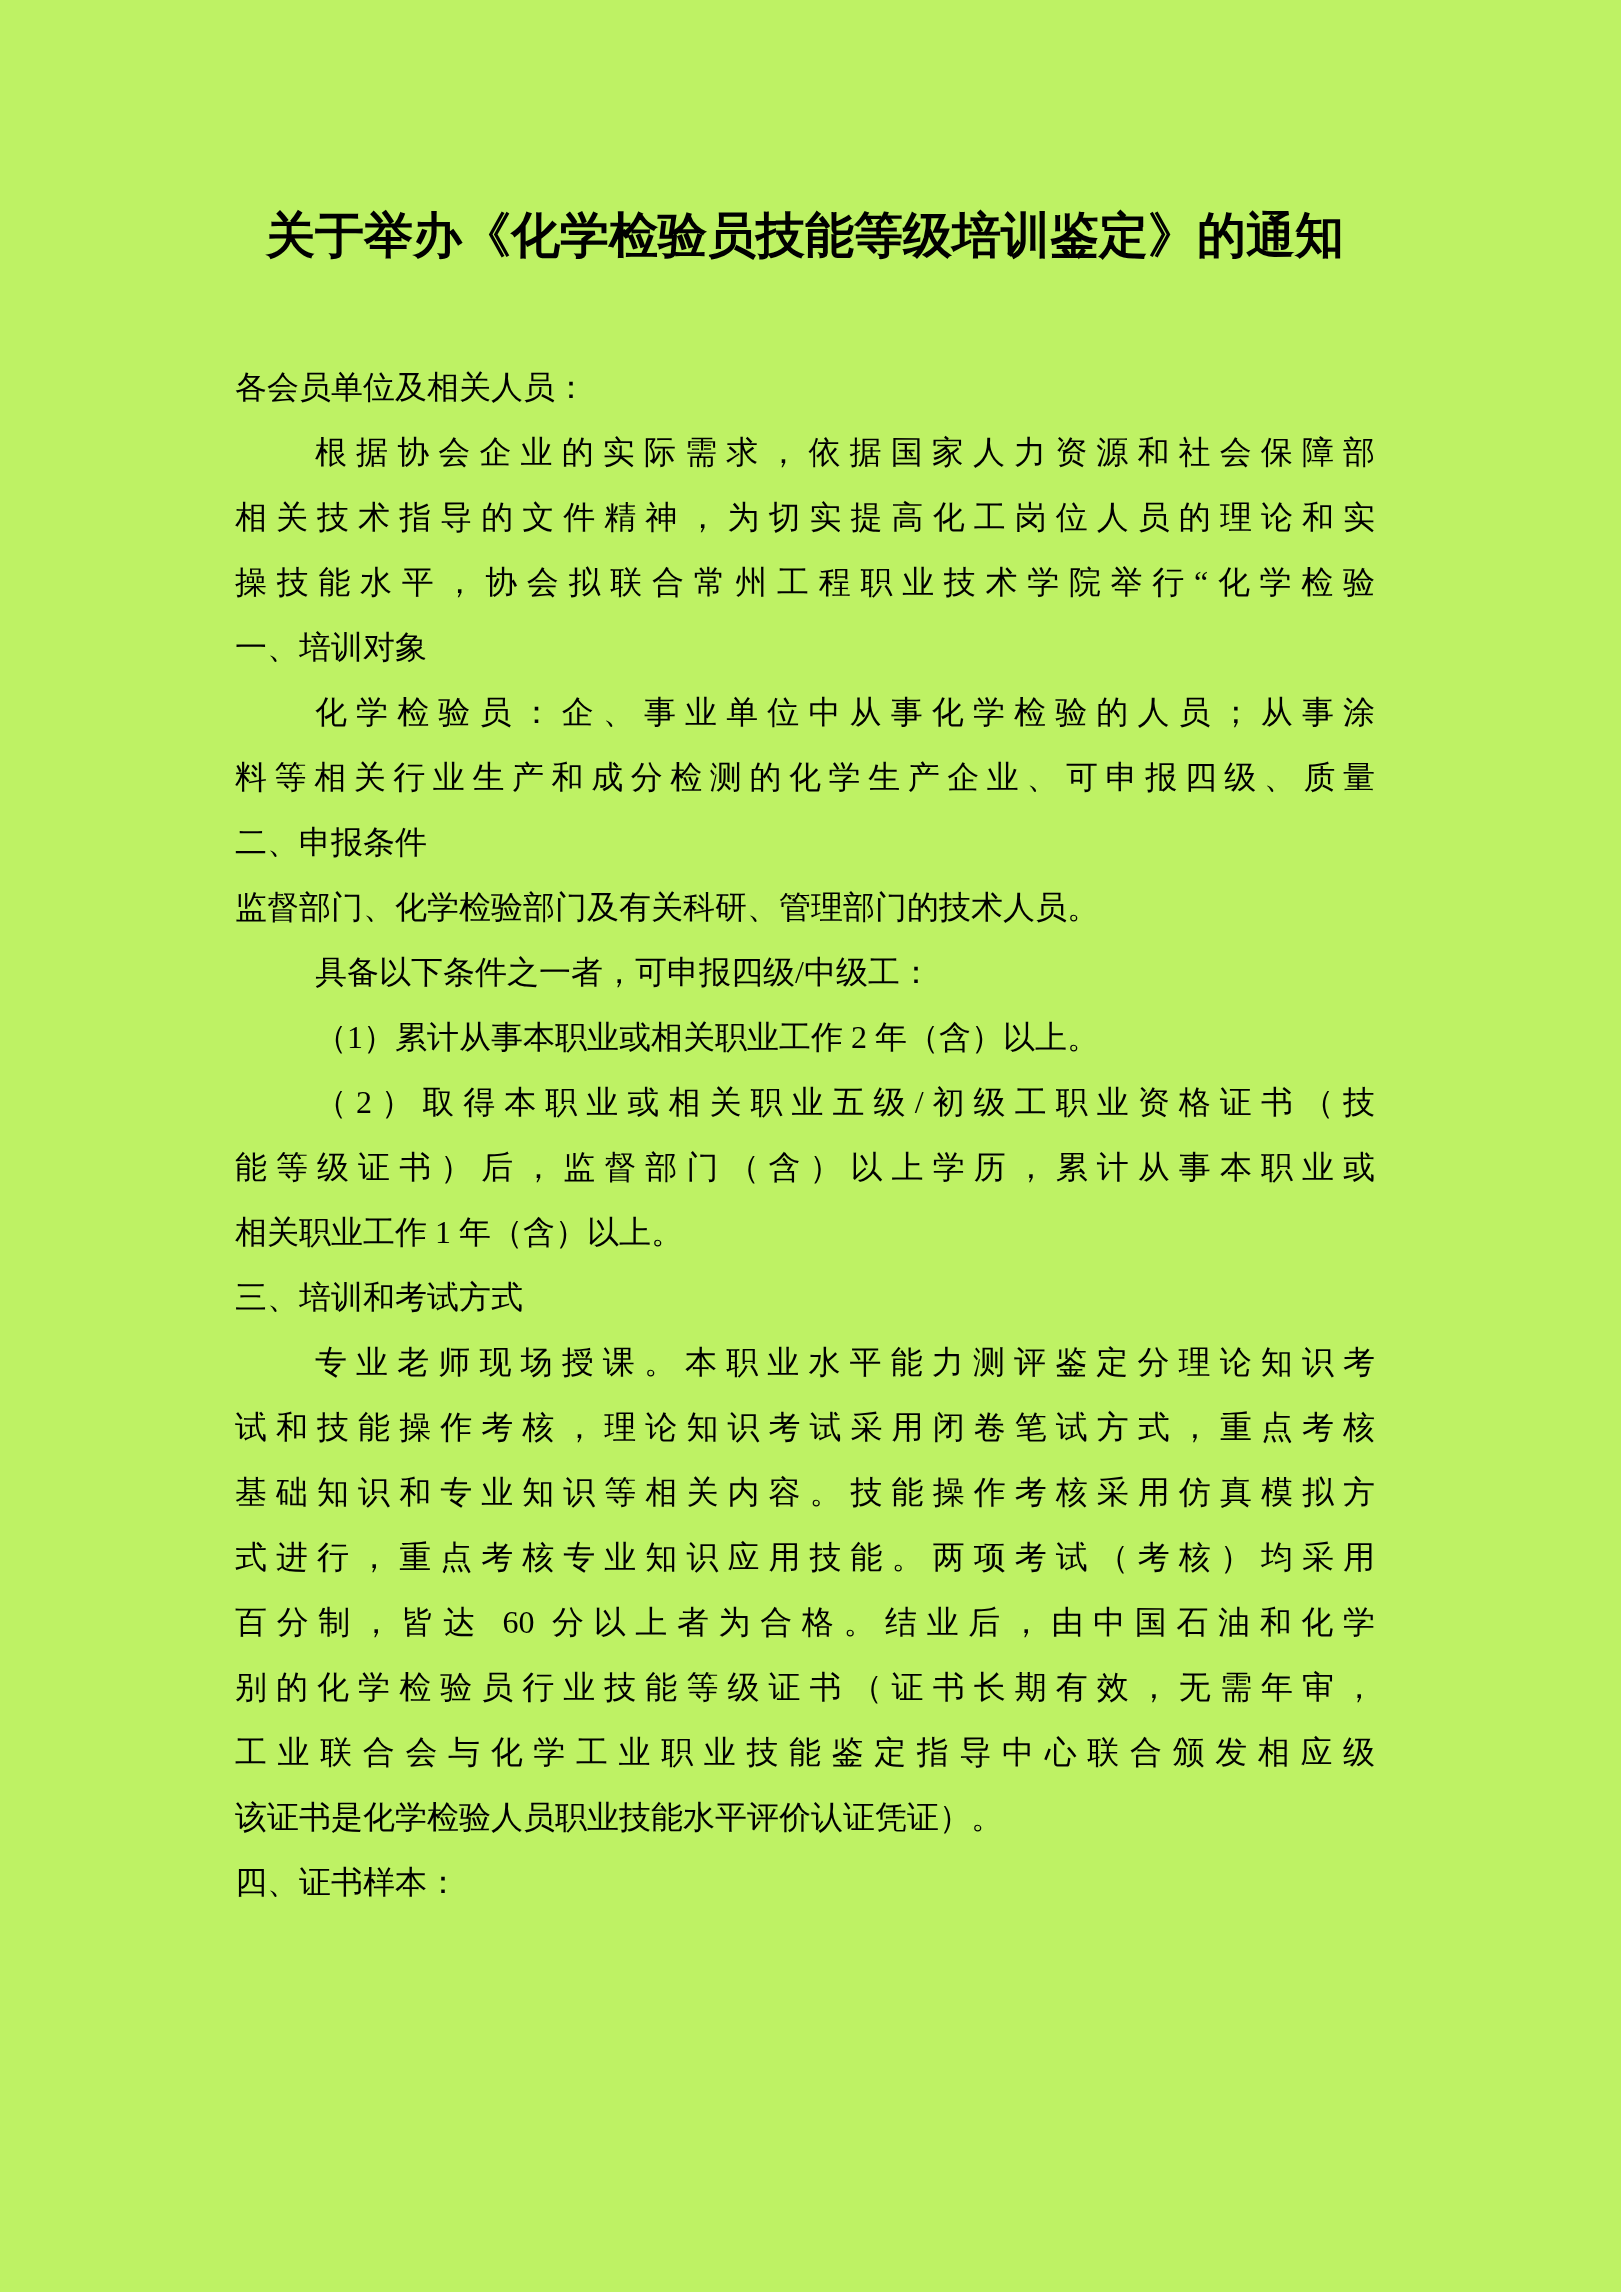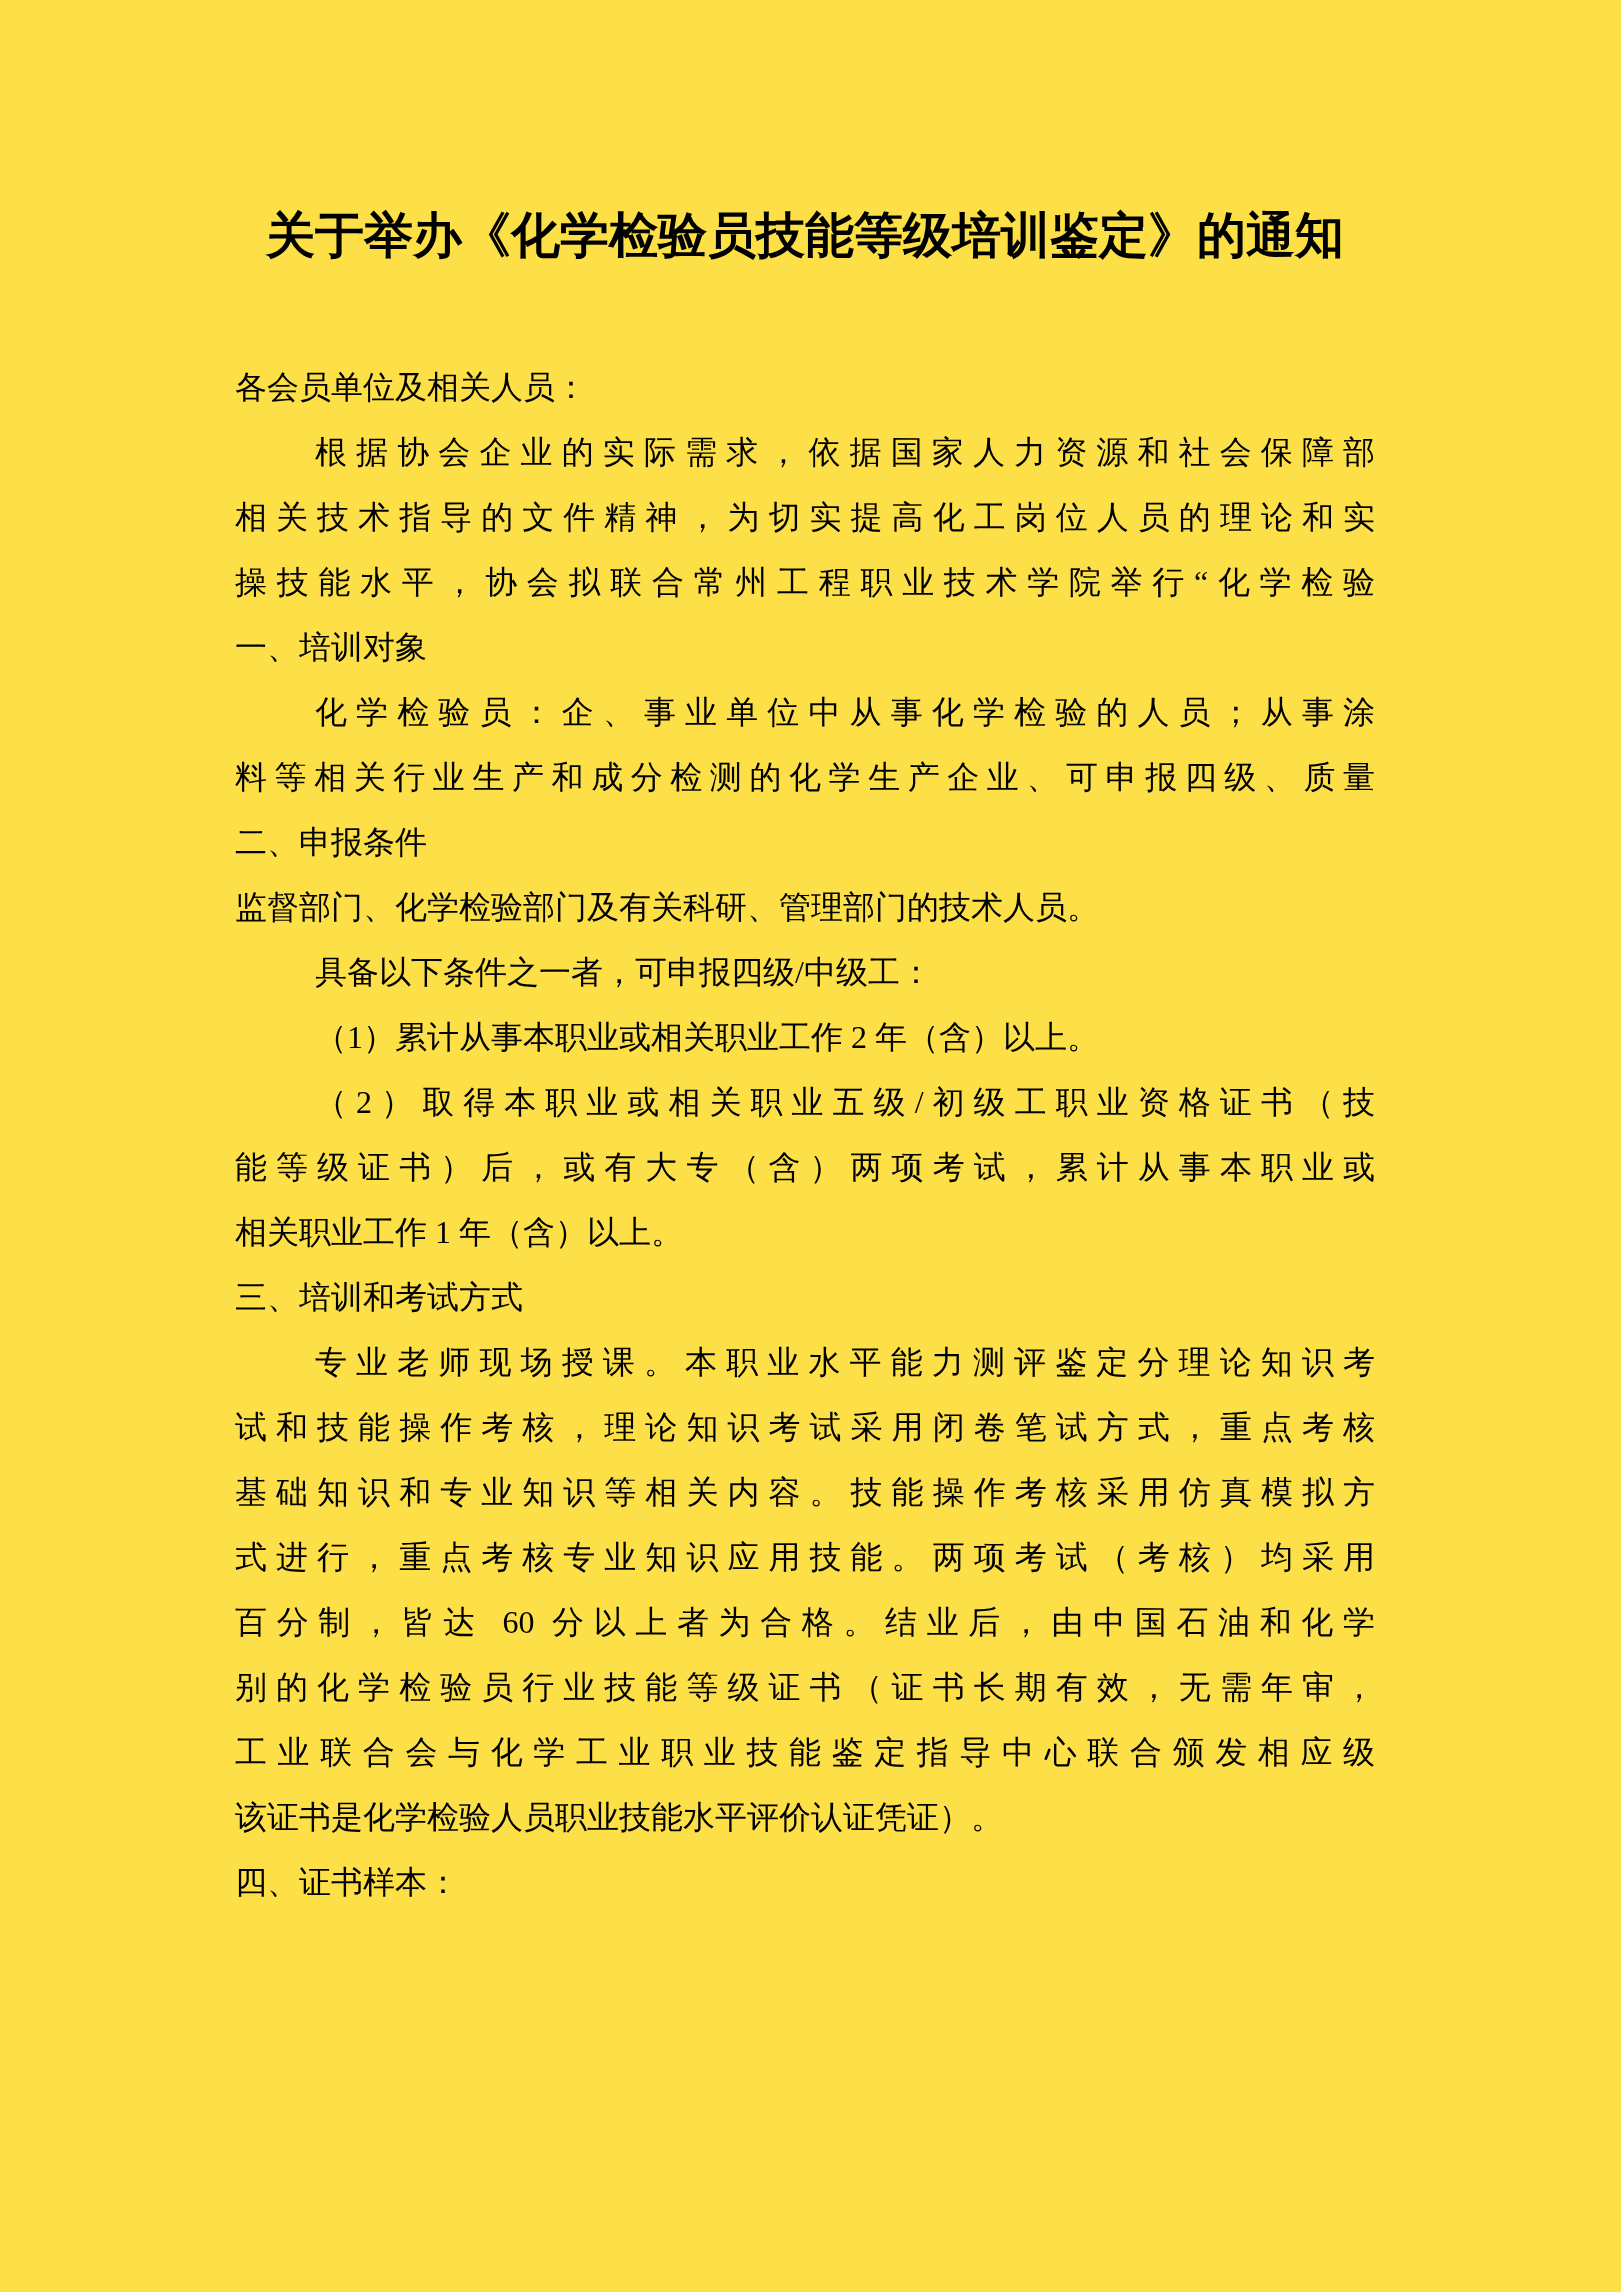--- a/index.html
+++ b/index.html
@@ -4,21 +4,21 @@
 <style>
   html, body {
     margin: 0;
     padding: 0;
     background: #ffffff;
   }
   .page {
     position: relative;
     width: 1621px;
     height: 2293px;
-    background: #fde047;
+    background: #bef264;
     overflow: hidden;
     color: #000000;
     font-family: "Liberation Serif", "DejaVu Serif", serif;
   }
   .doc {
     position: absolute;
     left: 235px;
     top: 200px;
     width: 1140px;
   }
@@ -59,21 +59,21 @@
         <div class="line fill">相关技术指导的文件精神，为切实提高化工岗位人员的理论和实</div>
         <div class="line fill">操技能水平，协会拟联合常州工程职业技术学院举行“化学检验</div>
         <div class="line">一、培训对象</div>
         <div class="line indent fill">化学检验员：企、事业单位中从事化学检验的人员；从事涂</div>
         <div class="line fill">料等相关行业生产和成分检测的化学生产企业、可申报四级、质量</div>
         <div class="line">二、申报条件</div>
         <div class="line">监督部门、化学检验部门及有关科研、管理部门的技术人员。</div>
         <div class="line indent">具备以下条件之一者，可申报四级/中级工：</div>
         <div class="line indent">（1）累计从事本职业或相关职业工作 2 年（含）以上。</div>
         <div class="line indent fill">（2）取得本职业或相关职业五级/初级工职业资格证书（技</div>
-        <div class="line fill">能等级证书）后，或有大专（含）两项考试，累计从事本职业或</div>
+        <div class="line fill">能等级证书）后，监督部门（含）以上学历，累计从事本职业或</div>
         <div class="line">相关职业工作 1 年（含）以上。</div>
         <div class="line">三、培训和考试方式</div>
         <div class="line indent fill">专业老师现场授课。本职业水平能力测评鉴定分理论知识考</div>
         <div class="line fill">试和技能操作考核，理论知识考试采用闭卷笔试方式，重点考核</div>
         <div class="line fill">基础知识和专业知识等相关内容。技能操作考核采用仿真模拟方</div>
         <div class="line fill">式进行，重点考核专业知识应用技能。两项考试（考核）均采用</div>
         <div class="line fill">百分制，皆达 60 分以上者为合格。结业后，由中国石油和化学</div>
         <div class="line fill">别的化学检验员行业技能等级证书（证书长期有效，无需年审，</div>
         <div class="line fill">工业联合会与化学工业职业技能鉴定指导中心联合颁发相应级</div>
         <div class="line">该证书是化学检验人员职业技能水平评价认证凭证）。</div>

